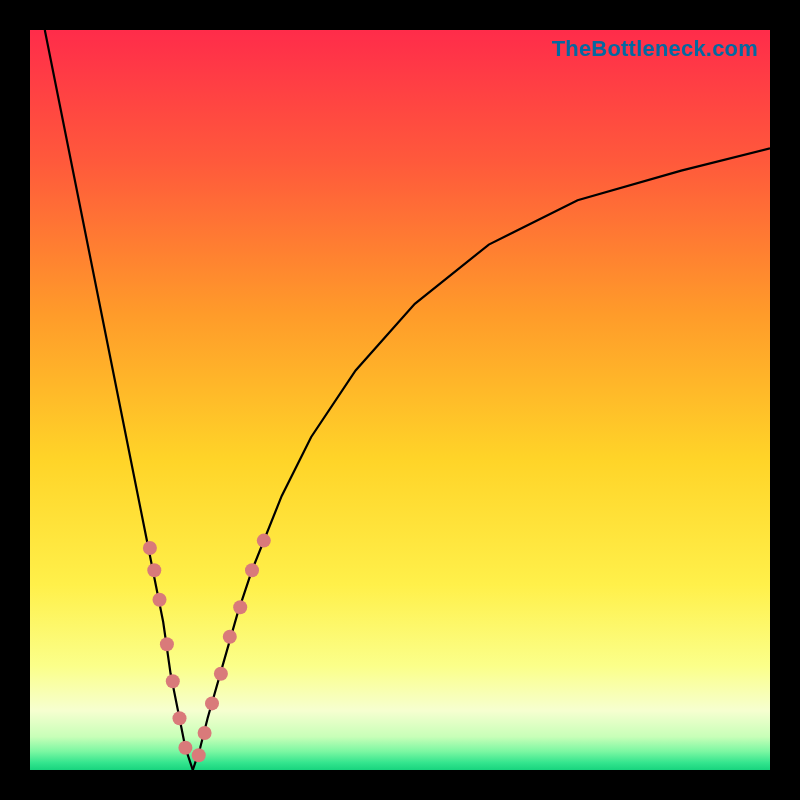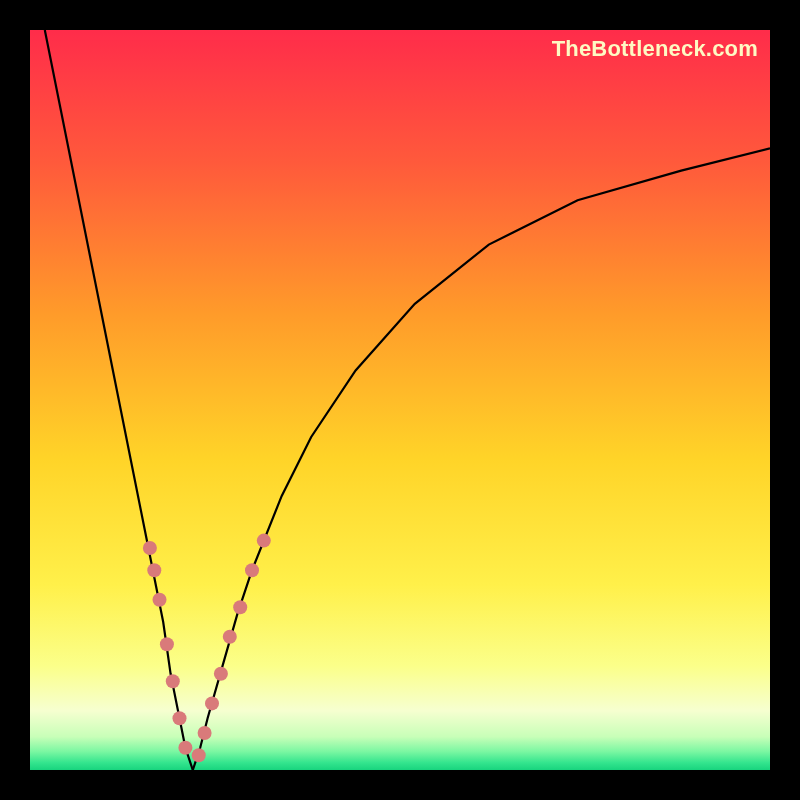--- a/index.html
+++ b/index.html
@@ -22,21 +22,21 @@
     position: absolute;
     inset: 0;
   }
   .watermark {
     position: absolute;
     top: 6px;
     right: 12px;
     font-family: Arial, Helvetica, sans-serif;
     font-size: 22px;
     font-weight: 600;
-    color: #fef9c3;
+    color: #0369a1;
     letter-spacing: 0.2px;
   }
   svg.curves {
     position: absolute;
     inset: 0;
   }
   .curve-path {
     fill: none;
     stroke: #000;
     stroke-width: 2.2;

